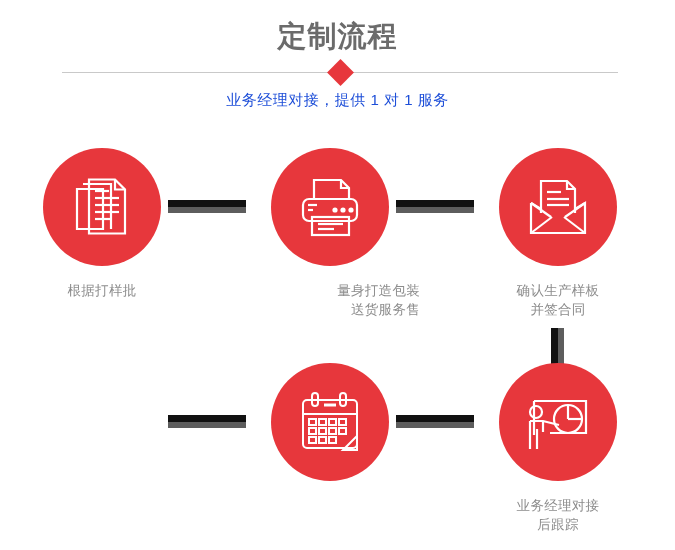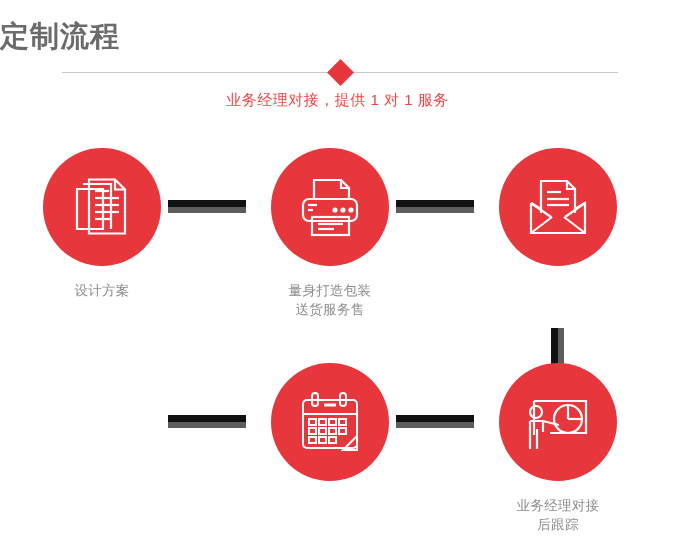--- a/index.html
+++ b/index.html
@@ -21,20 +21,21 @@
     left: 0;
     top: 0;
     width: 675px;
     height: 120px;
   }
   .page-title {
     position: absolute;
     left: 0;
     top: 16px;
     width: 675px;
+    text-align: center;
     font-size: 29px;
     font-weight: bold;
     color: #6b6b6b;
     letter-spacing: 1px;
     line-height: 40px;
   }
   .divider-wrap {
     position: absolute;
     left: 62px;
     top: 72px;
@@ -58,42 +59,42 @@
     background: #e7373c;
     transform: rotate(45deg);
   }
   .page-subtitle {
     position: absolute;
     left: 0;
     top: 89px;
     width: 675px;
     text-align: center;
     font-size: 15px;
-    color: #ef4444;
+    color: #1d4ed8;
     letter-spacing: 0.5px;
     line-height: 22px;
   }
 
   
   .flow {
     position: absolute;
     left: 0;
     top: 148px;
     width: 675px;
     height: 402px;
   }
   .step {
     position: absolute;
     width: 180px;
     text-align: center;
   }
   .step-r1 { top: 0px; }
   .step-r2 { top: 215px; }
   .step-c1 { left: 12px; }
-  .step-c2 { left: 240px; }
+  .step-c2 { left: 240px; text-align: right; }
   .step-c3 { left: 468px; }
 
   .circle {
     width: 118px;
     height: 118px;
     border-radius: 50%;
     background: #e7373c;
     margin: 0 auto;
     display: flex;
     align-items: center;
@@ -200,21 +201,21 @@
           <path d="M47 6.5 v10 h10"></path>
           <line x1="27" y1="18" x2="41" y2="18"></line>
           <line x1="27" y1="25" x2="51" y2="25"></line>
           <line x1="27" y1="32" x2="51" y2="32"></line>
           <line x1="27" y1="39" x2="51" y2="39"></line>
           <line x1="27" y1="46" x2="44" y2="46"></line>
         </svg>
       </span>
     </div>
     <div class="step-label">
-      <span>设计方案</span>
+      <span>根据打样批</span>
     </div>
   </div>
 
   <div class="step step-r1 step-c2">
     <div class="circle">
       <span>
         <svg width="68" height="68" viewBox="0 0 68 68" fill="none" stroke="#ffffff" stroke-width="2.2">
           <path d="M18 26 V7 h27 l8 8 v11"></path>
           <path d="M45 7 v8 h8"></path>
           <rect x="7" y="26" width="54" height="22" rx="6"></rect>
@@ -245,20 +246,24 @@
           <line x1="23" y1="26" x2="45" y2="26"></line>
           <line x1="23" y1="32" x2="45" y2="32"></line>
           <path d="M7 30 v30 h54 V30 l-20 14"></path>
           <path d="M7 30 l20 14"></path>
           <path d="M7 60 l21 -16"></path>
           <path d="M61 60 l-21 -16"></path>
           <path d="M17 36 L7 30"></path>
           <path d="M51 36 L61 30"></path>
         </svg>
       </span>
+    </div>
+    <div class="step-label">
+      <span>确认生产样板</span>
+      <span class="l2">并签合同</span>
     </div>
   </div>
 
 
   <div class="step step-r2 step-c2">
     <div class="circle">
       <span>
         <svg width="68" height="68" viewBox="0 0 68 68" fill="none" stroke="#ffffff" stroke-width="2">
           <rect x="7" y="12" width="54" height="48" rx="4"></rect>
           <line x1="7" y1="26" x2="61" y2="26"></line>

